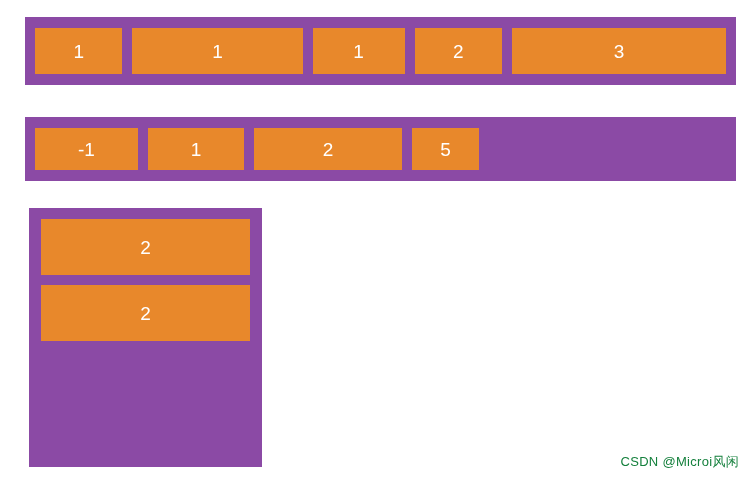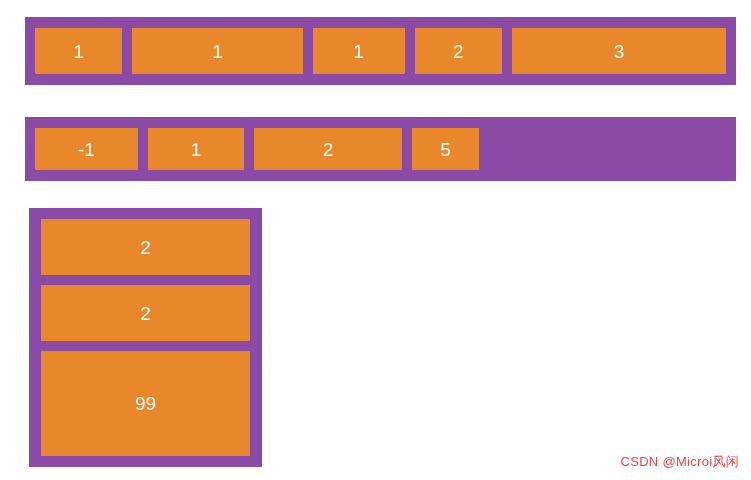--- a/index.html
+++ b/index.html
@@ -86,21 +86,21 @@
 
   .col-container .flex-item {
     width: 100%;
   }
 
   
   .watermark {
     position: absolute;
     right: 12px;
     bottom: 9px;
-    color: #ef4444;
+    color: #15803d;
     font-size: 13px;
     font-weight: 400;
     letter-spacing: 0.3px;
     white-space: nowrap;
     user-select: none;
   }
 </style>
 </head>
 <body>
 
@@ -117,18 +117,17 @@
   <div class="flex-container row-container" id="container-2">
     <div class="flex-item" style="flex: 0 0 103px;">-1</div>
     <div class="flex-item" style="flex: 0 0 96px;">1</div>
     <div class="flex-item" style="flex: 0 0 148px;">2</div>
     <div class="flex-item" style="flex: 0 0 67px;">5</div>
   </div>
 
   <div class="flex-container col-container" id="container-3">
     <div class="flex-item" style="flex: 0 0 56px;">2</div>
     <div class="flex-item" style="flex: 0 0 56px;">2</div>
-    <div class="flex-item" style="flex: 1 1 0;">99</div>
   </div>
 
   <div class="watermark">CSDN @Microi风闲</div>
 
 </div>
 
 </body></html>

